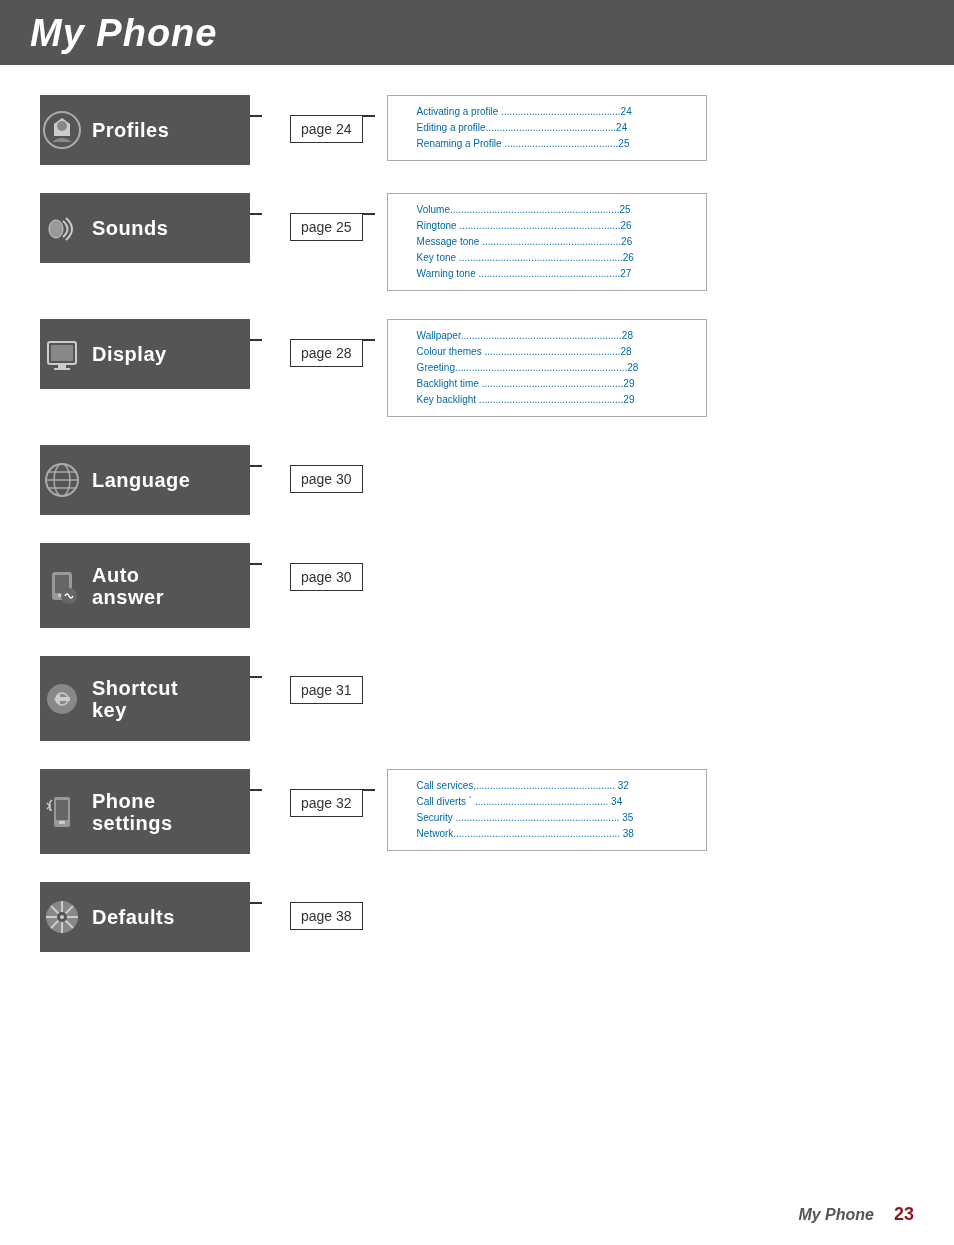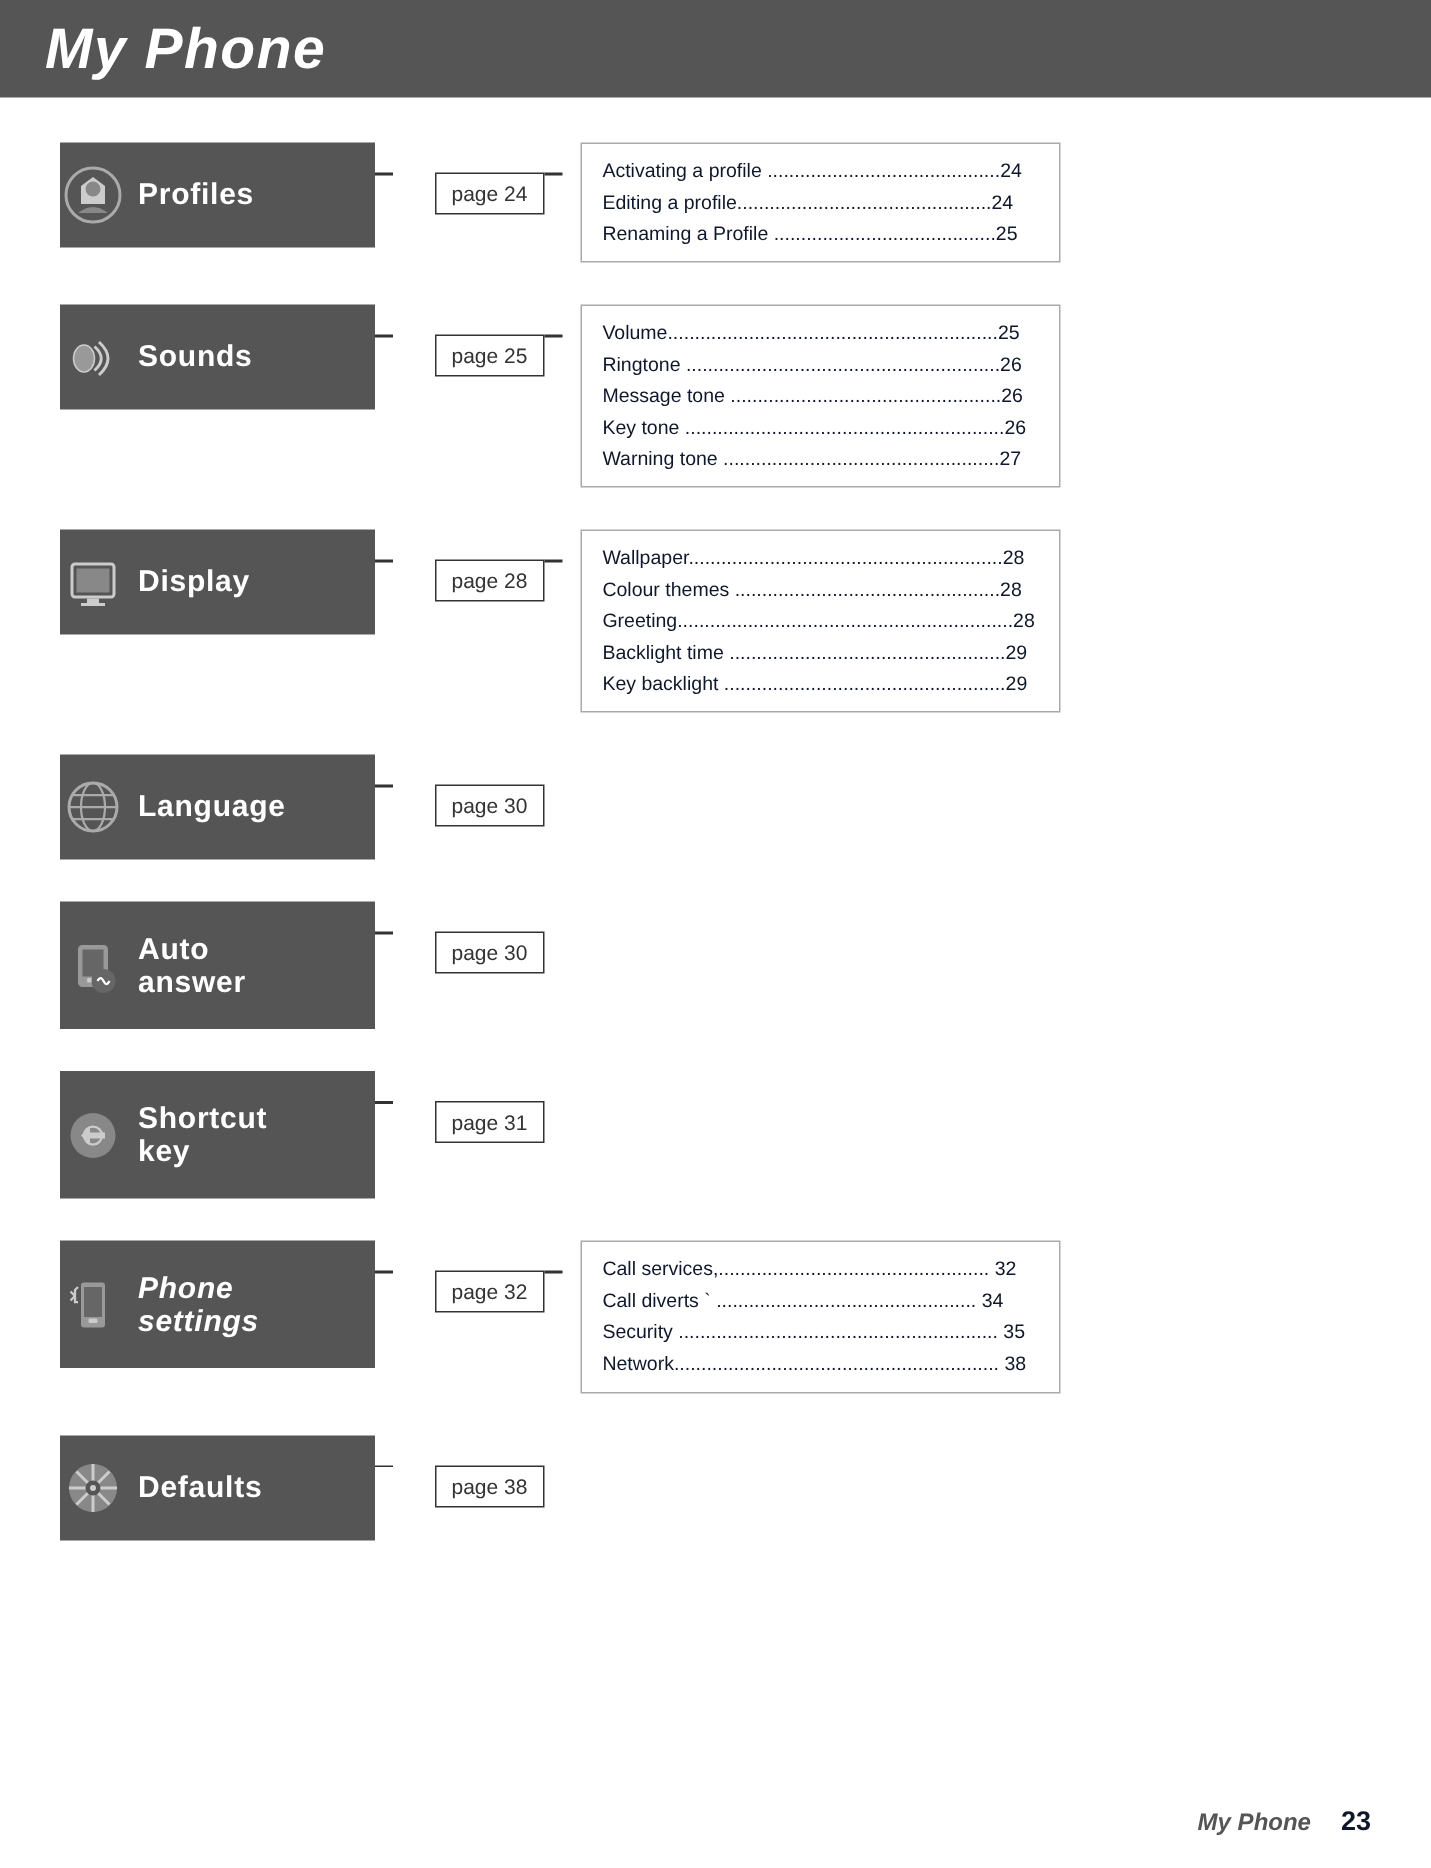--- a/index.html
+++ b/index.html
@@ -86,24 +86,24 @@
       width: 12px;
       height: 1.5px;
       background: #333;
       margin-top: 20px;
       flex-shrink: 0;
     }
 
     
     .info-box {
       border: 1.5px solid #aaa;
-      padding: 8px 14px;
+      padding: 8px 29px;
       margin-left: 12px;
-      font-size: 13px;
-      color: #0f172a;
+      font-size: 10px;
+      color: #0369a1;
       min-width: 320px;
       max-width: 380px;
     }
     .info-box p {
       line-height: 1.6;
     }
 
     
     .page-footer {
       position: absolute;
@@ -114,21 +114,21 @@
       gap: 20px;
     }
     .footer-title {
       font-style: italic;
       font-weight: bold;
       font-size: 16px;
       color: #555;
     }
     .footer-page {
       font-size: 18px;
-      color: #0f172a;
+      color: #7f1d1d;
       font-weight: bold;
     }
 
     
     svg { display: block; }
   </style>
 </head>
 <body>
 
 <div class="page-header">
@@ -262,21 +262,21 @@
       <div class="menu-icon">
         <svg width="40" height="40" viewBox="0 0 40 40">
           <rect x="12" y="5" width="16" height="30" rx="2" fill="#999"></rect>
           <rect x="14" y="8" width="12" height="20" fill="#666"></rect>
           <rect x="17" y="29" width="6" height="3" rx="1" fill="#ccc"></rect>
           <path d="M10 8 L8 10 L8 18 L10 18" fill="none" stroke="#ccc" stroke-width="1.5"></path>
           <path d="M8 14 L5 11" fill="none" stroke="#ccc" stroke-width="1.5"></path>
           <path d="M8 14 L5 17" fill="none" stroke="#ccc" stroke-width="1.5"></path>
         </svg>
       </div>
-      <span class="menu-label" style="white-space:pre-line;font-style:italic;">Phone
+      <span class="menu-label" style="white-space:pre-line;">Phone
 settings</span>
     </div>
     <div class="connector"></div>
     <div class="page-badge">page 32</div>
     <div class="connector"></div>
     <div class="info-box">
       <p>Call services,.................................................. 32</p>
       <p>Call diverts  `  ................................................ 34</p>
       <p>Security ........................................................... 35</p>
       <p>Network............................................................ 38</p>

